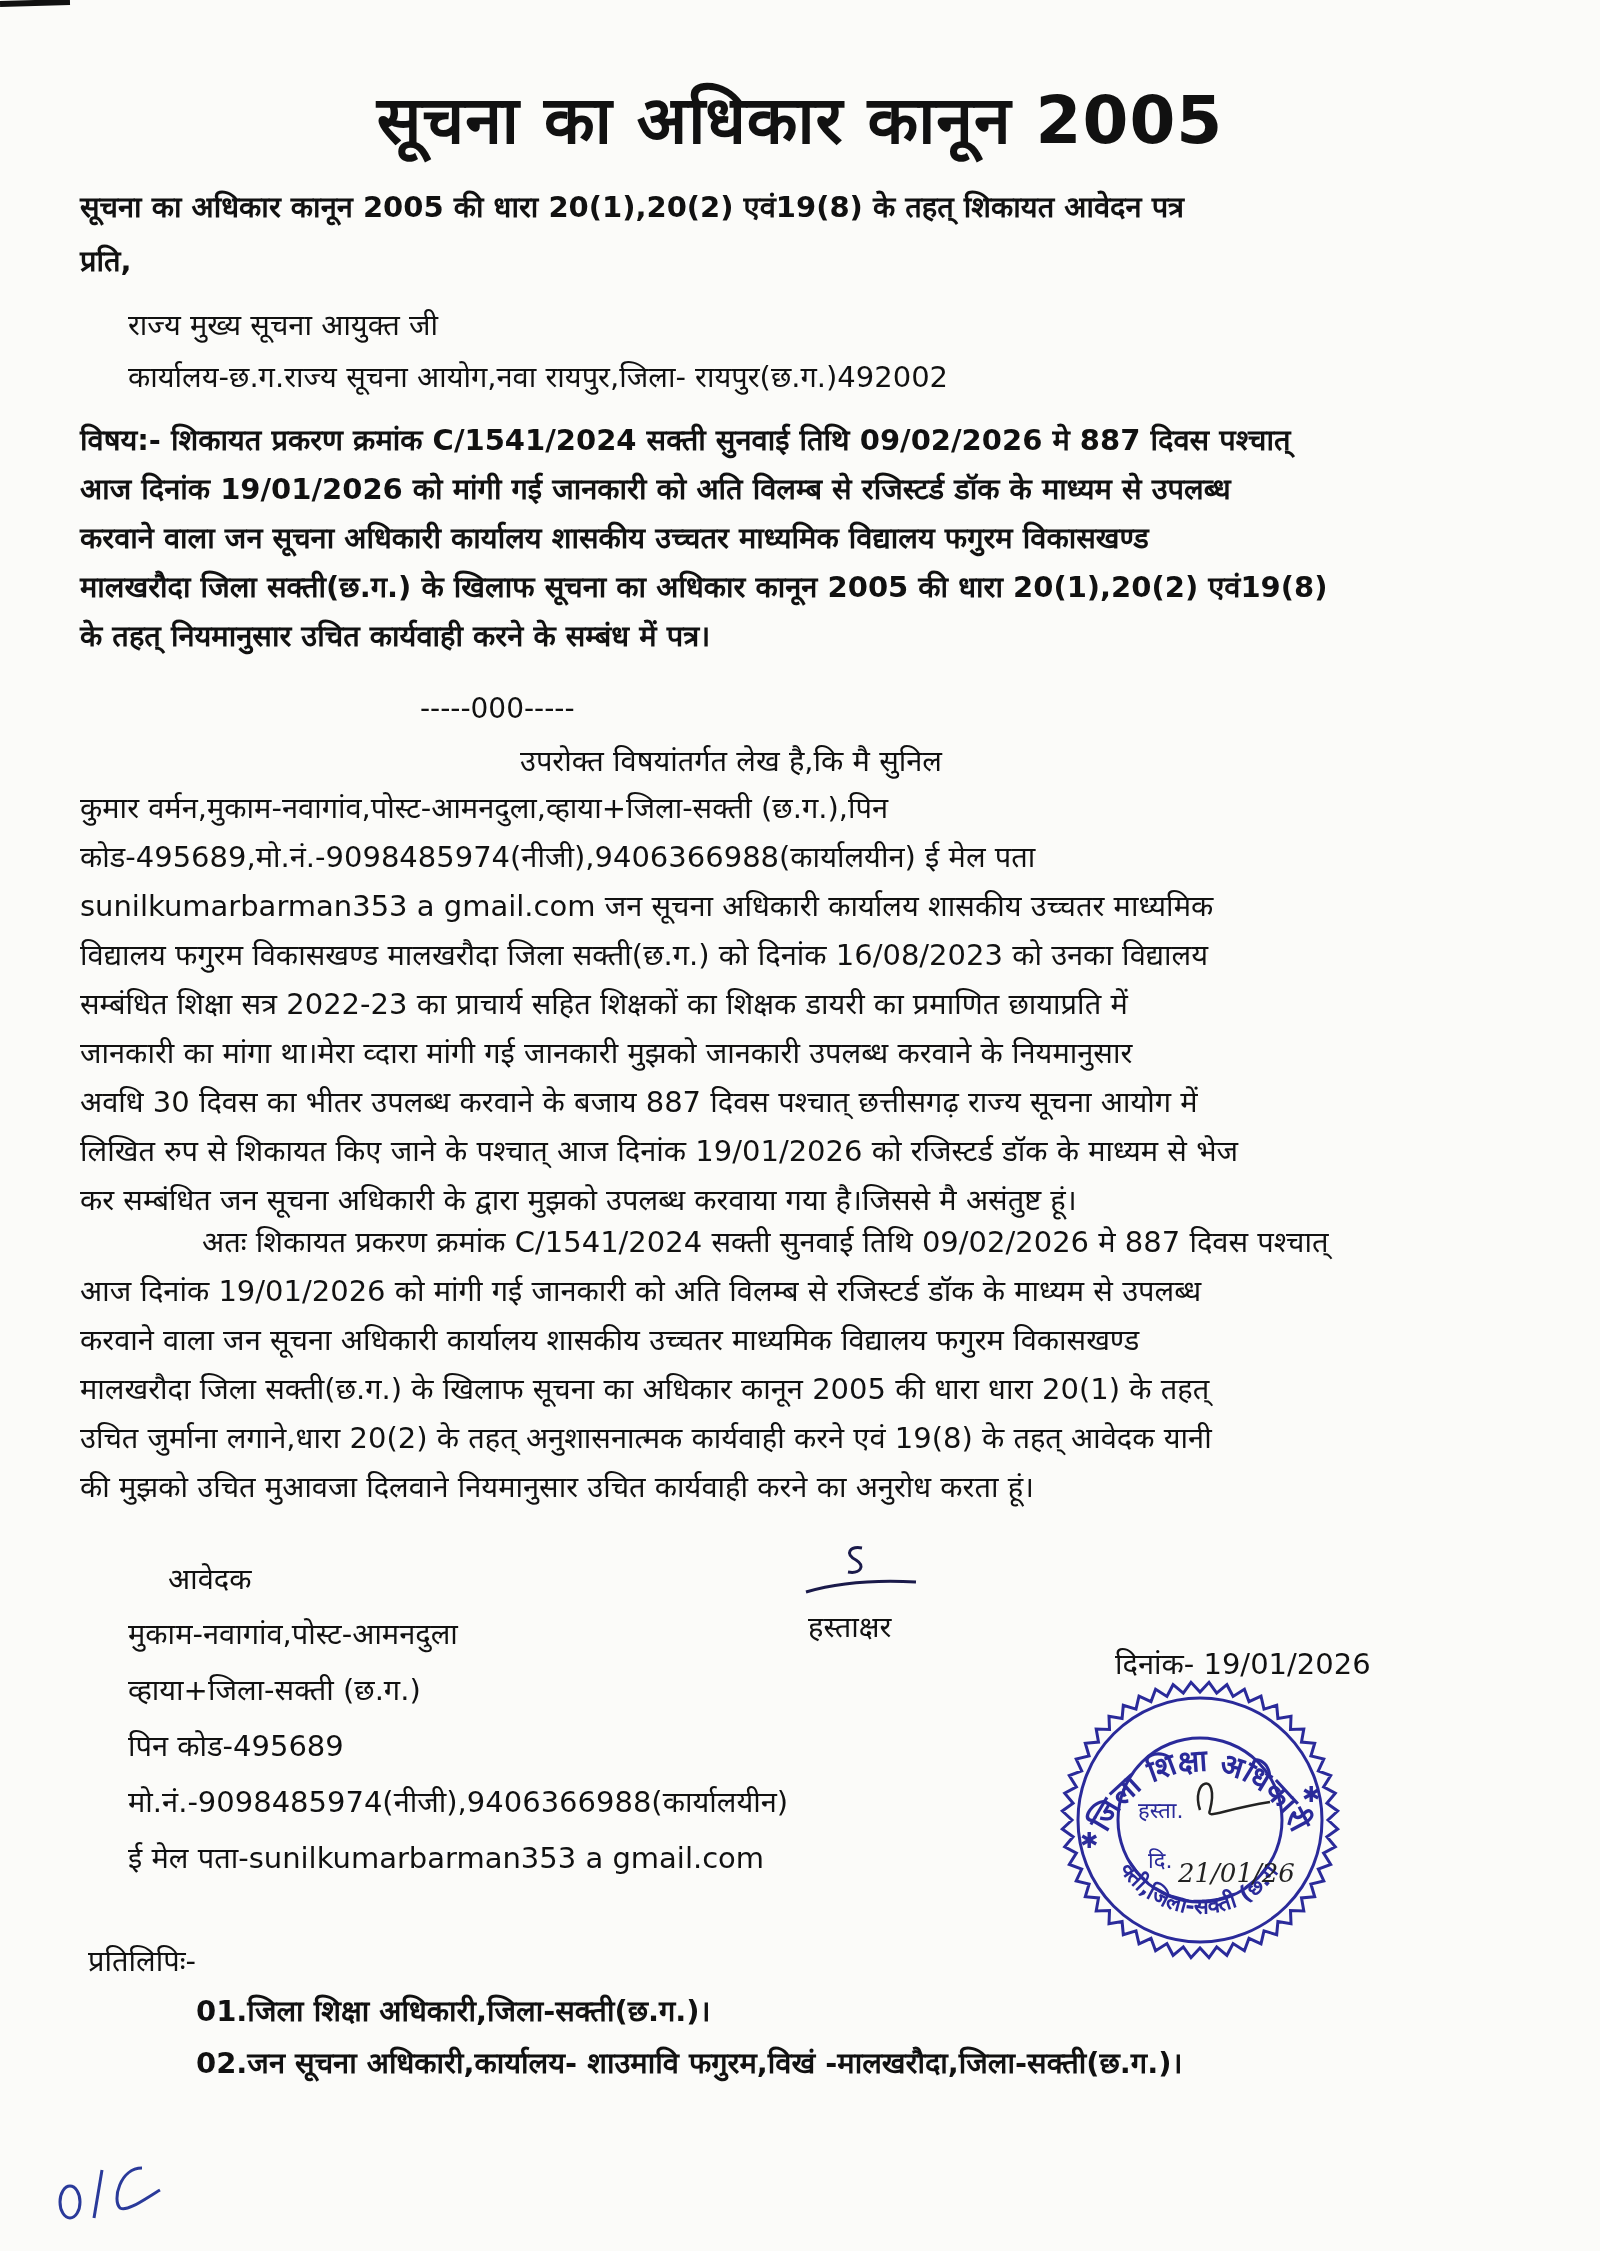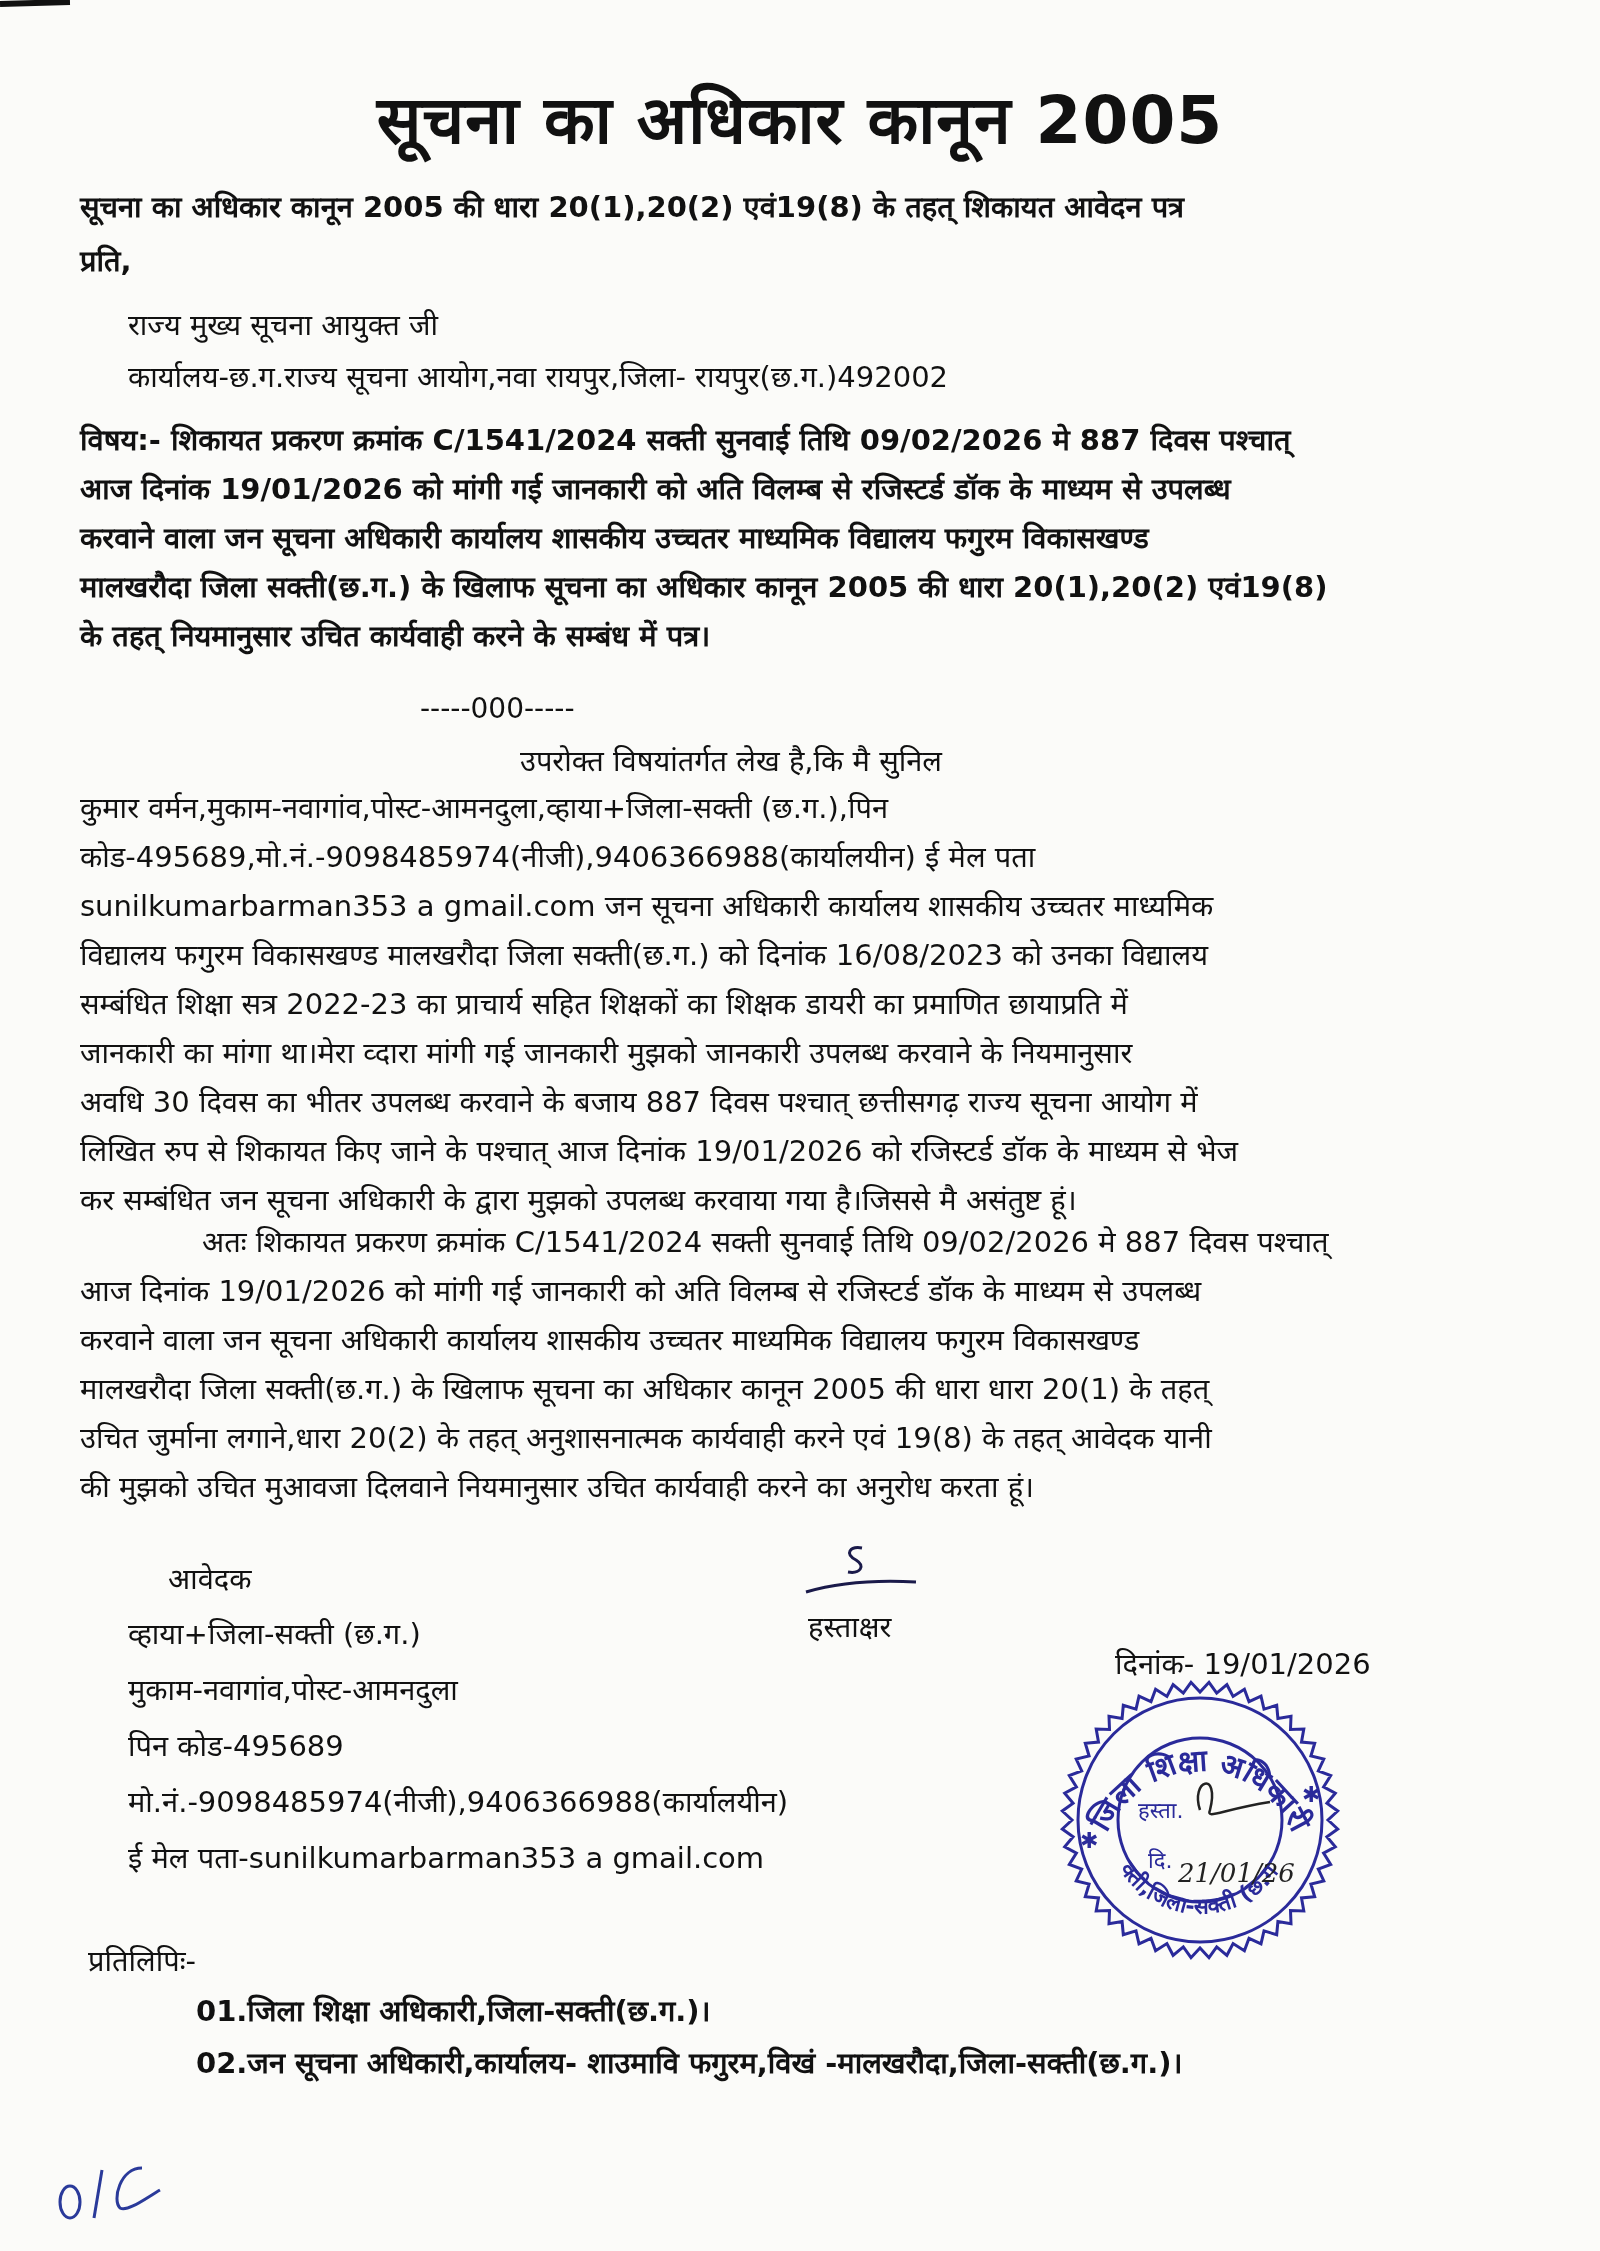--- a/index.html
+++ b/index.html
@@ -78,22 +78,22 @@
     <span class="row indent">अतः शिकायत प्रकरण क्रमांक C/1541/2024 सक्ती सुनवाई तिथि 09/02/2026 मे 887 दिवस पश्चात्</span>
     <span class="row">आज दिनांक 19/01/2026 को मांगी गई जानकारी को अति विलम्ब से रजिस्टर्ड डॉक के माध्यम से उपलब्ध</span>
     <span class="row">करवाने वाला जन सूचना अधिकारी कार्यालय शासकीय उच्चतर माध्यमिक विद्यालय फगुरम विकासखण्ड</span>
     <span class="row">मालखरौदा जिला सक्ती(छ.ग.) के खिलाफ सूचना का अधिकार कानून 2005 की धारा धारा 20(1) के तहत्</span>
     <span class="row">उचित जुर्माना लगाने,धारा 20(2) के तहत् अनुशासनात्मक कार्यवाही करने एवं 19(8) के तहत् आवेदक यानी</span>
     <span class="row">की मुझको उचित मुआवजा दिलवाने नियमानुसार उचित कार्यवाही करने का अनुरोध करता हूं।</span>
   </div>
 
   <div class="applicant-label">आवेदक</div>
   <div class="app-block">
+    <div>मुकाम-नवागांव,पोस्ट-आमनदुला</div>
     <div>व्हाया+जिला-सक्ती (छ.ग.)</div>
-    <div>मुकाम-नवागांव,पोस्ट-आमनदुला</div>
     <div>पिन कोड-495689</div>
     <div>मो.नं.-9098485974(नीजी),9406366988(कार्यालयीन)</div>
     <div>ई मेल पता-sunilkumarbarman353 a gmail.com</div>
   </div>
 
   <svg class="sig-mark" viewBox="0 0 120 60">
     <path d="M62 8 C50 6 44 14 56 20 C66 26 60 34 48 32" fill="none" stroke="#1a1a4a" stroke-width="3"></path>
     <path d="M6 52 C40 42 80 40 116 42" fill="none" stroke="#1a1a4a" stroke-width="3"></path>
   </svg>
   <div class="sig-label">हस्ताक्षर</div>

